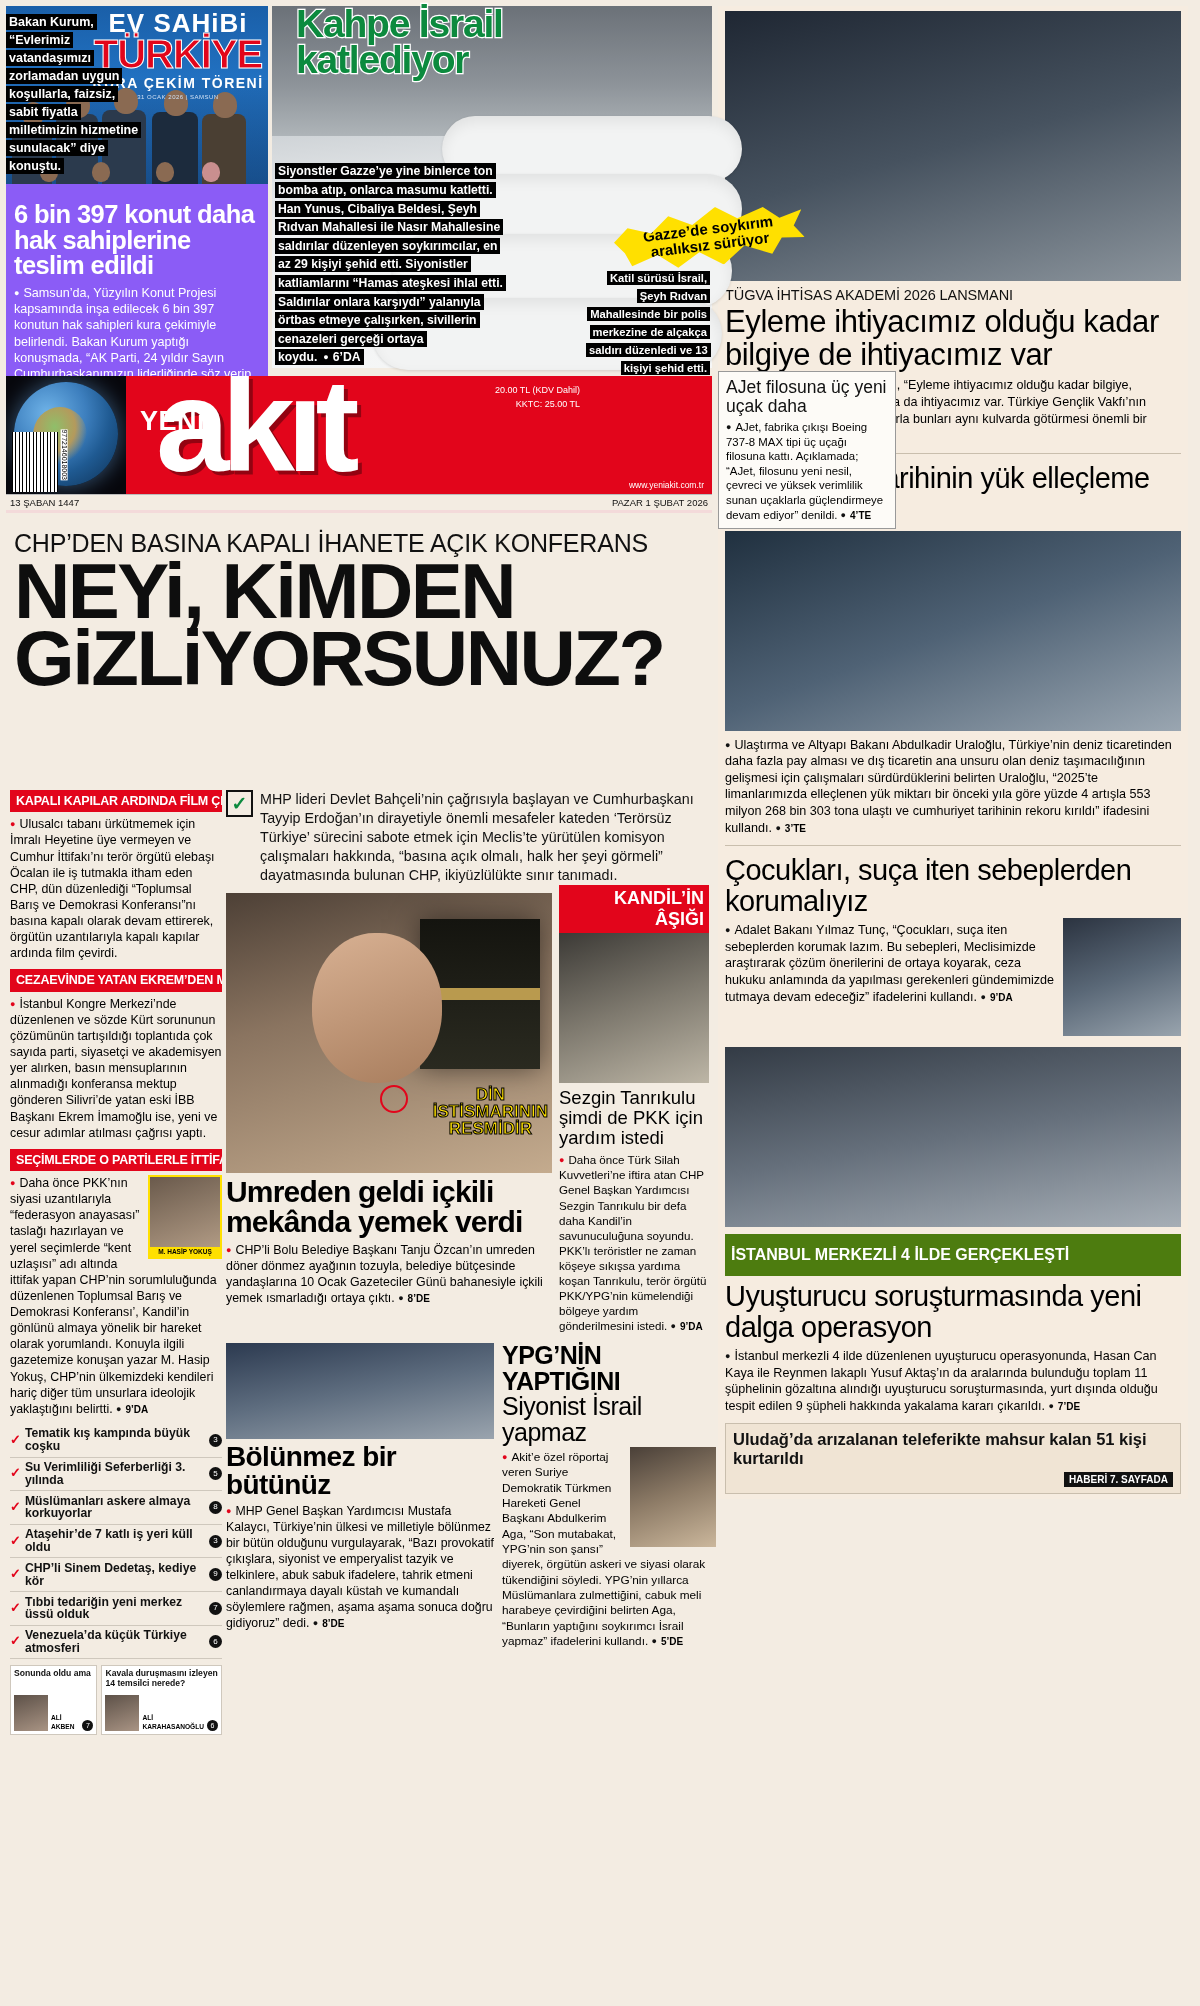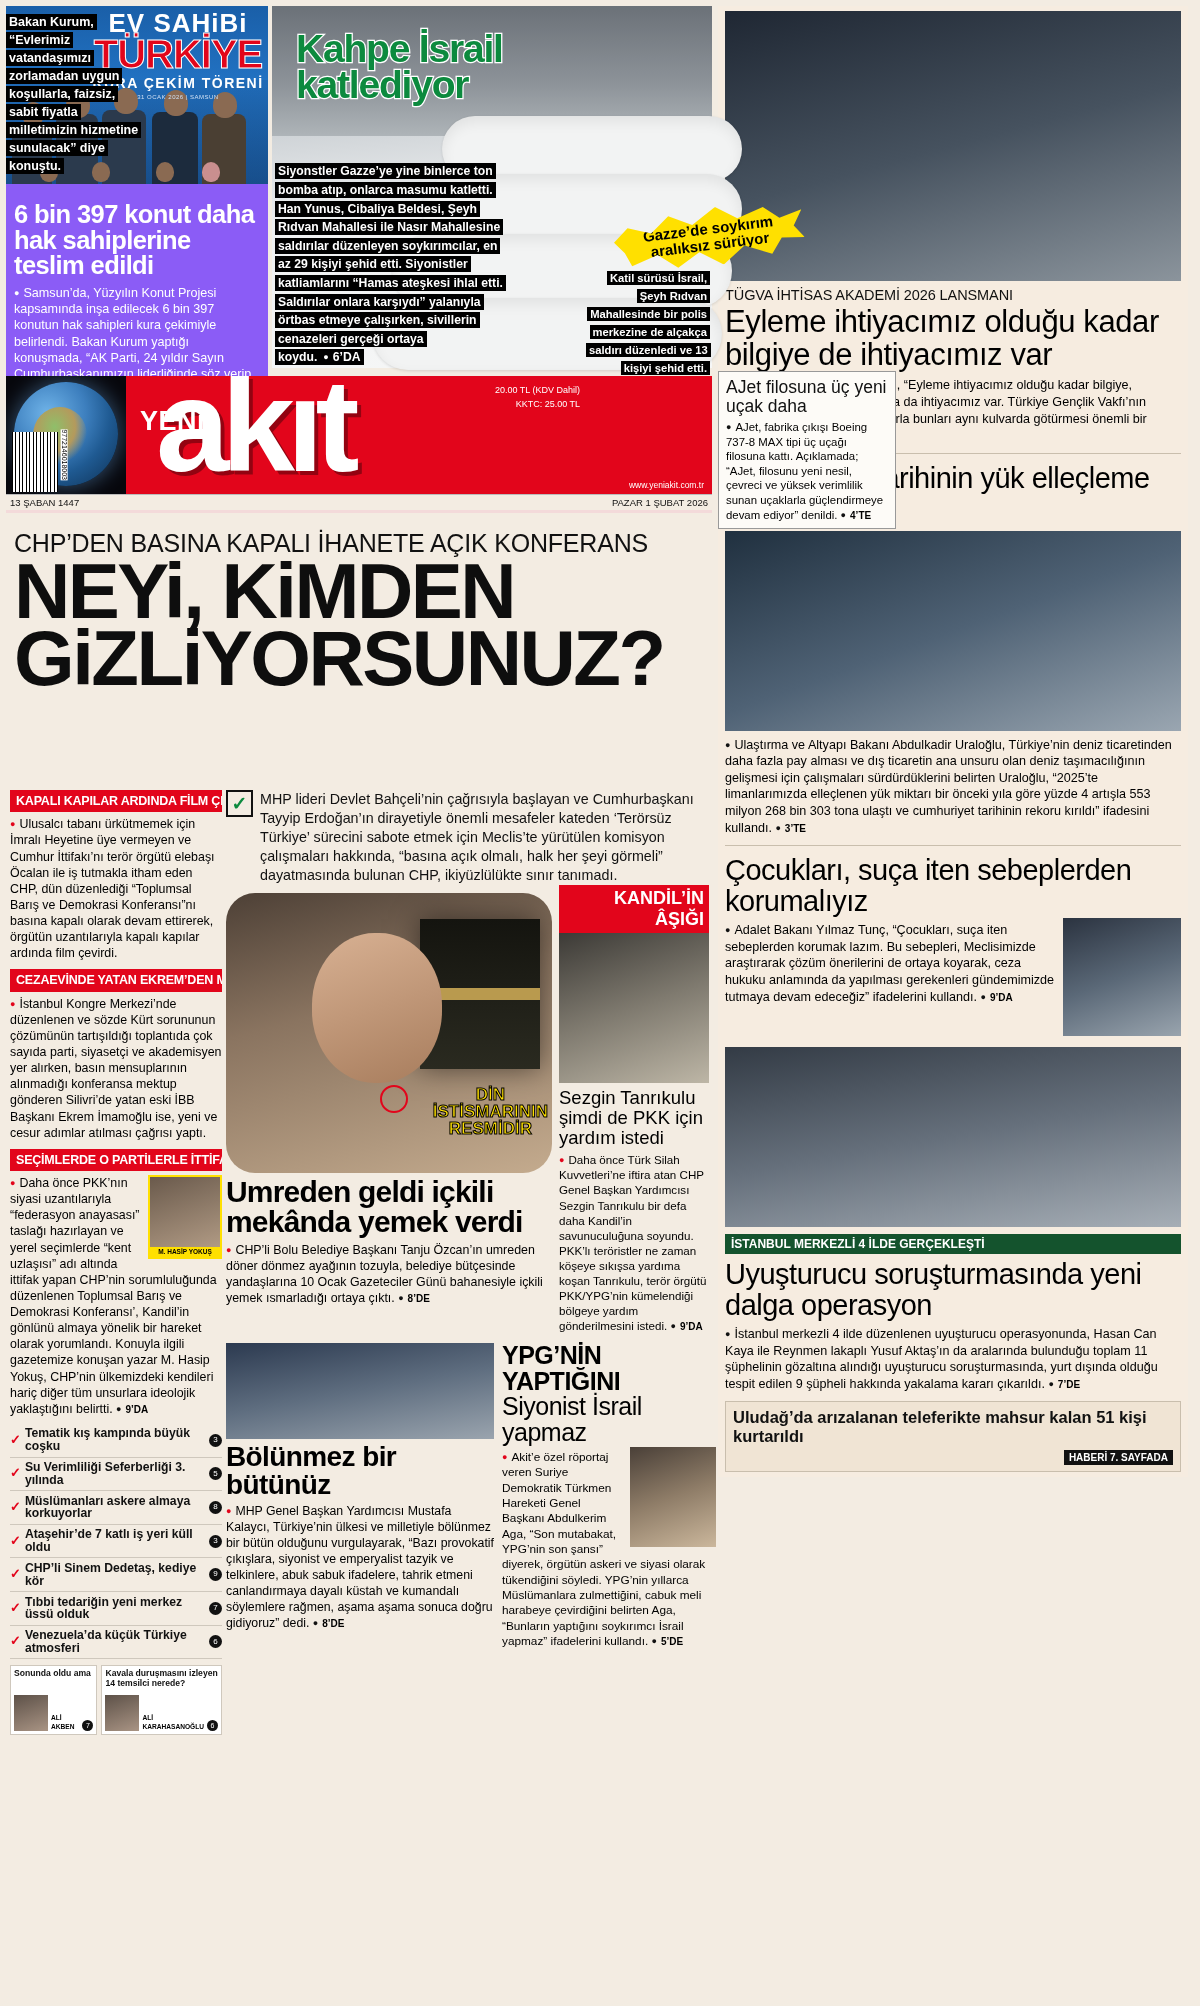--- a/index.html
+++ b/index.html
@@ -51,21 +51,21 @@
   .tl-blue p { color:#fff; font-size:12.6px; line-height:1.3; margin-top:6px; }
 
   
   #topmid { width:440px; margin-left:4px; height:362px; position:relative; }
   .gz-photo { position:absolute; inset:0;
      background:linear-gradient(175deg,#9aa2a8 0%,#c9ced2 28%,#eef0f1 55%,#f6f7f7 100%); }
   .gz-legs { position:absolute; top:0; left:0; right:0; height:130px;
      background:linear-gradient(180deg,#6b7178 0%,#8d9399 60%,#aeb4b8 100%); }
   .shroud { position:absolute; background:#f2f3f3; border-radius:40px;
      box-shadow: inset 0 6px 14px rgba(0,0,0,.07), 0 1px 3px rgba(0,0,0,.12); }
-  .gz-title { position:absolute; top:25px; left:24px; z-index:5; }
+  .gz-title { position:absolute; top:0; left:24px; z-index:5; }
   .gz-title div { color:#0c8a3e; font-size:39px; font-weight:bold; line-height:.92;
      letter-spacing:-1.2px; -webkit-text-stroke:2.5px #fff; paint-order:stroke fill;
      font-family:"Liberation Sans Narrow","Liberation Sans",sans-serif;}
   .gz-cap { position:absolute; left:3px; bottom:2px; width:232px; z-index:6; }
   .gz-cap span { font-size:12.2px; }
   .starburst { position:absolute; right:-92px; top:202px; z-index:7; width:190px; height:58px;
      background:#ffe000; color:#000; font-weight:bold; font-size:15px;
      display:flex; align-items:center; justify-content:center; text-align:center; line-height:1.05;
      clip-path: polygon(0% 40%,8% 18%,20% 32%,30% 6%,42% 26%,55% 0%,66% 24%,80% 10%,88% 32%,100% 22%,95% 48%,100% 70%,88% 66%,82% 92%,68% 72%,56% 100%,44% 74%,32% 96%,22% 70%,8% 84%,5% 60%);
      transform: rotate(-7deg); }
@@ -134,21 +134,21 @@
   .colmn .c .pg { width:11px; height:11px; border-radius:50%; background:#111; color:#fff;
      font-size:7px; display:flex; align-items:center; justify-content:center;}
 
   
   #centercol { width:490px; margin-left:4px; }
   .lede { display:flex; gap:7px; }
   .tickbox { width:27px; height:27px; border:2px solid #111; flex:none; display:flex;
      align-items:center; justify-content:center; font-size:19px; color:#0c8a3e; font-weight:bold;}
   .lede p { font-size:14.3px; line-height:1.33; color:#111;}
   .umre-photo { height:280px; margin-top:8px; position:relative;
-     background:linear-gradient(165deg,#4d4036 0%,#8a7460 40%,#c4ab8e 100%); overflow:hidden;border-radius:29px;}
+     background:linear-gradient(165deg,#4d4036 0%,#8a7460 40%,#c4ab8e 100%); overflow:hidden;}
   .kaaba { position:absolute; right:12px; top:26px; width:120px; height:150px;
      background:linear-gradient(180deg,#14140f,#2a2a20); box-shadow:0 0 26px rgba(0,0,0,.5);}
   .kaaba::after{content:"";position:absolute;left:0;right:0;top:46%;height:12px;background:#b99a4e;}
   .manface { position:absolute; left:86px; top:40px; width:130px; height:150px; border-radius:48%;
      background:linear-gradient(160deg,#d8b193,#a87d5d);}
   .din { position:absolute; right:4px; bottom:36px; color:#ffe000; font-weight:bold; font-size:17px;
      line-height:1; text-align:center; -webkit-text-stroke:1px #000;}
   .redcircle { position:absolute; left:154px; top:192px; width:28px; height:28px;
      border:2.5px solid #e2051b; border-radius:50%;}
   .umre-cap { margin-top:4px;}
@@ -178,21 +178,21 @@
   #rightcol hr { border:none; border-top:1px solid #c9bead; margin:9px 0;}
   .r-ph { height:270px; background:linear-gradient(165deg,#1f2733,#46525f,#8b949c);}
   .r-kick { font-size:14.5px; letter-spacing:-0.1px; margin-top:6px; color:#111;}
   .r-h { font-size:31px; line-height:1.07; font-weight:normal; margin-top:2px; letter-spacing:-0.4px;}
   .r-p { font-size:12.6px; line-height:1.32; margin-top:6px;}
   .r-h2 { font-size:29px; line-height:1.05; font-weight:normal; letter-spacing:-0.5px;}
   .r-ph2 { height:200px; margin-top:7px; background:linear-gradient(160deg,#20303f,#4f6275,#9aa6b1);}
   .r-ph3 { width:118px; height:118px; float:right; margin:2px 0 4px 7px;
      background:linear-gradient(160deg,#2b3340,#5a6877,#99a4ae);}
   .r-ph4 { height:180px; margin-top:7px; background:linear-gradient(170deg,#333b45,#66707c,#a6aeb6);}
-  .r-strip { background:#14532d; color:#fff; font-weight:bold; font-size:12px; padding:3px 6px;
+  .r-strip { background:#4d7c0f; color:#fff; font-weight:bold; font-size:16px; padding:12px 6px;
      margin-top:7px;}
   .r-foot { background:#f0e4d4; border:1px solid #c9bead; padding:6px 7px; margin-top:9px;}
   .r-foot h4 { font-size:16.5px; line-height:1.12; font-weight:bold; color:#111;}
   .r-foot .hb { background:#111; color:#fff; font-size:10px; font-weight:bold; padding:2px 5px;
      display:inline-block; margin-top:5px;}
 </style>
 </head>
 <body>
 
 <div class="page">

